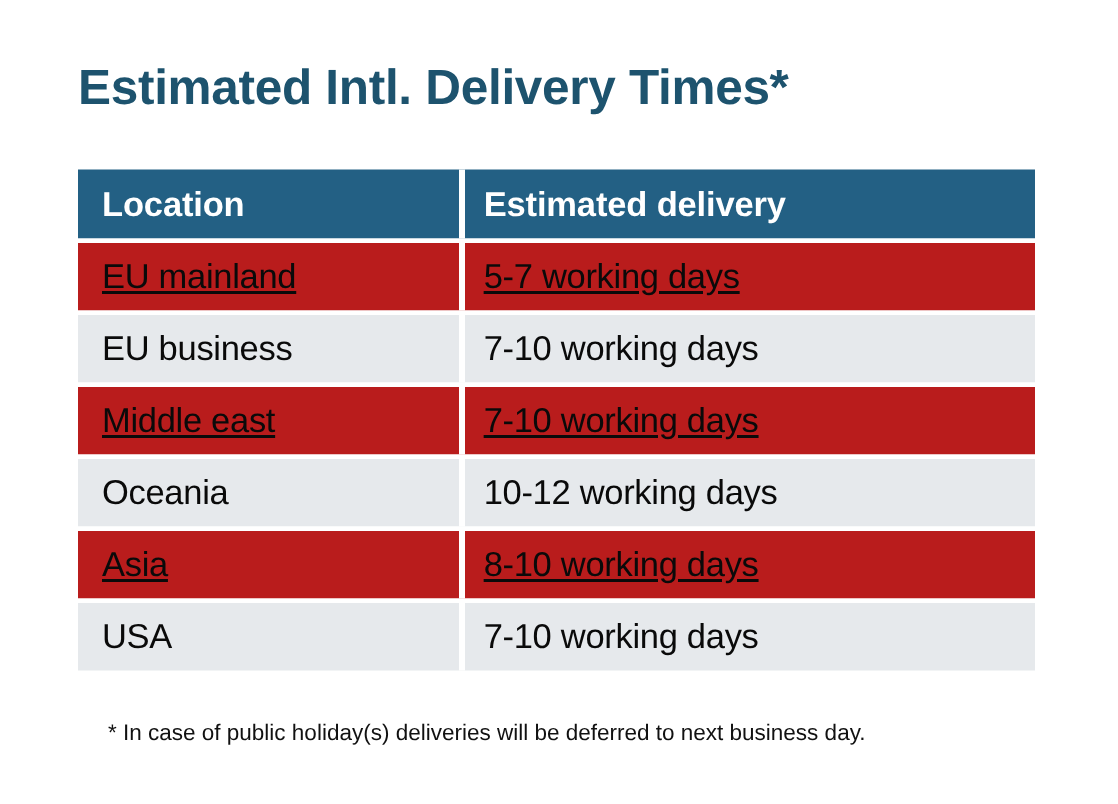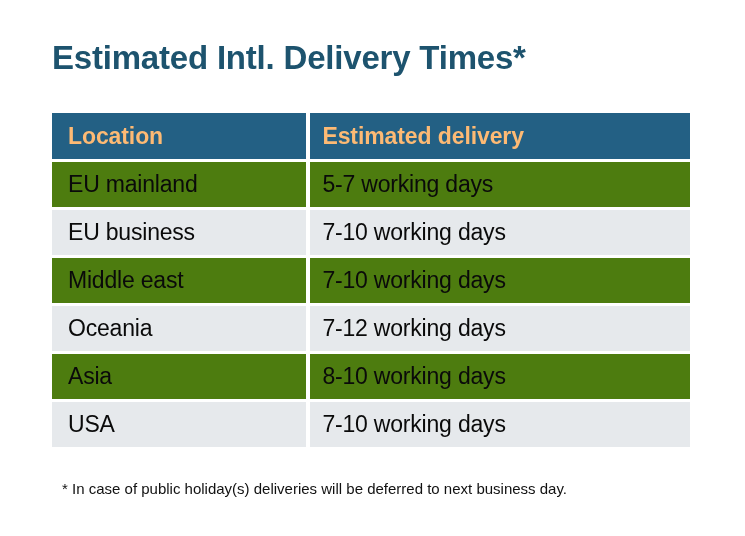--- a/index.html
+++ b/index.html
@@ -40,21 +40,21 @@
     border-spacing: 0;
   }
   .delivery-table td,
   .delivery-table th {
     padding: 0;
     margin: 0;
   }
   .table-header-row th {
     height: 46px;
     background: #236084;
-    color: #fdba74;
+    color: #ffffff;
     font-size: 23px;
     font-weight: 700;
     text-align: left;
     vertical-align: middle;
     letter-spacing: -0.1px;
   }
   .col-location {
     width: 268px;
     padding-left: 16px !important;
     box-sizing: border-box;
@@ -74,28 +74,29 @@
   }
   .data-row td {
     height: 45px;
     vertical-align: middle;
     font-size: 23px;
     font-weight: 400;
     color: #0a0a0a;
     letter-spacing: -0.2px;
   }
   .data-row.row-odd td {
-    background: #4d7c0f;
+    background: #b91c1c;
+    text-decoration: underline;
   }
   .data-row.row-even td {
     background: #e6e9ec;
   }
   .footnote {
     position: absolute;
-    left: 62px;
+    left: 72px;
     top: 479px;
     font-size: 15px;
     font-weight: 400;
     color: #111111;
     line-height: 20px;
     white-space: nowrap;
   }
 </style>
 </head>
 <body>
@@ -143,21 +144,21 @@
         <td class="col-delivery">7-10 working days</td>
       </tr>
 
       <tr class="spacer-row">
         <td></td>
         <td></td>
       </tr>
 
       <tr class="data-row row-even">
         <td class="col-location">Oceania</td>
-        <td class="col-delivery">7-12 working days</td>
+        <td class="col-delivery">10-12 working days</td>
       </tr>
 
       <tr class="spacer-row">
         <td></td>
         <td></td>
       </tr>
 
       <tr class="data-row row-odd">
         <td class="col-location">Asia</td>
         <td class="col-delivery">8-10 working days</td>

